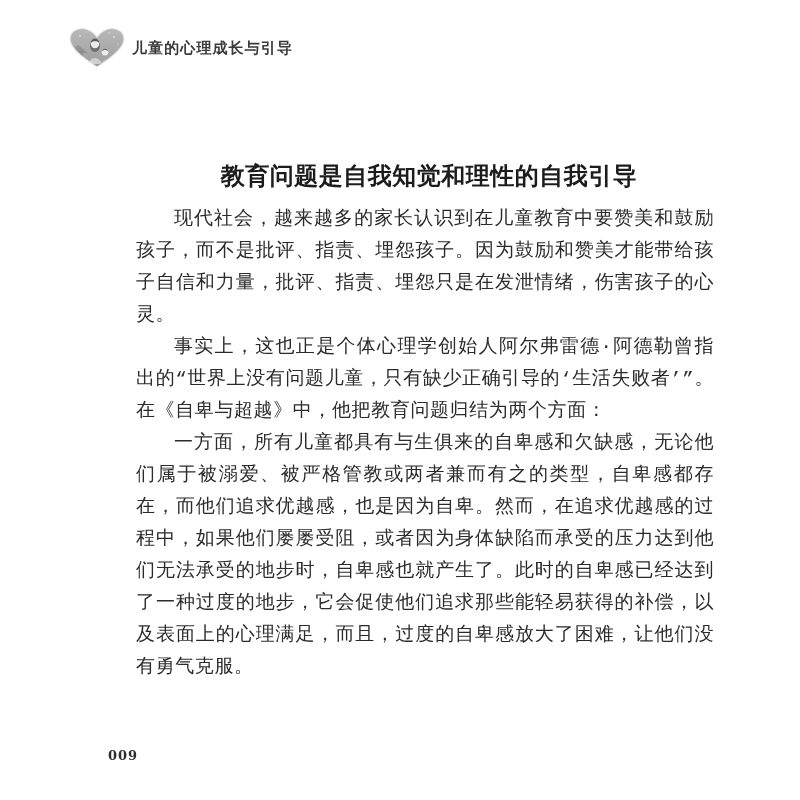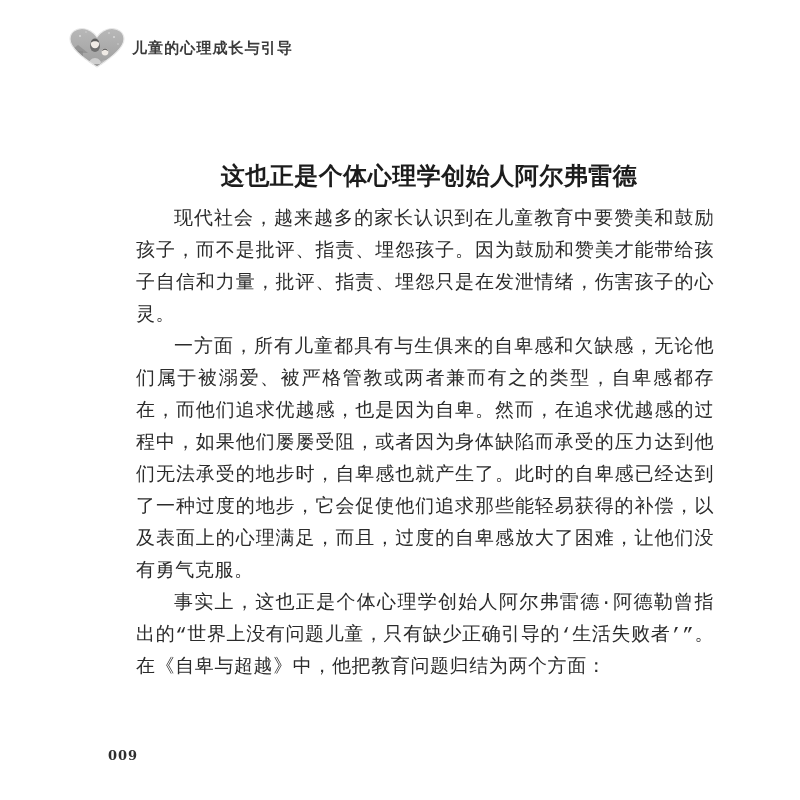--- a/index.html
+++ b/index.html
@@ -139,23 +139,23 @@
           <path d="M31.5 40 C31.5 30.5, 42.5 30.5, 42.5 40 Z" fill="#b6b6b6"></path>
 
           <path d="M16 37 L44 37 L47 42 L13 42 Z" fill="#9a9a9a"></path>
         </g>
         <path d="M29 40 C 10 28, 2 19, 2 12 C 2 5, 8 1.5, 14 1.5 C 20 1.5, 26 5.5, 29 10 C 32 5.5, 38 1.5, 44 1.5 C 50 1.5, 56 5, 56 12 C 56 19, 48 28, 29 40 Z" fill="none" stroke="#e9e9e9" stroke-width="1.2"></path>
       </svg>
     </div>
     <div class="header-title">儿童的心理成长与引导</div>
   </div>
 
-  <h1 class="article-title">这也正是个体心理学创始人阿尔弗雷德</h1>
+  <h1 class="article-title">教育问题是自我知觉和理性的自我引导</h1>
 
   <div class="body-text">
     <p class="para">现代社会，越来越多的家长认识到在儿童教育中要赞美和鼓励孩子，而不是批评、指责、埋怨孩子。因为鼓励和赞美才能带给孩子自信和力量，批评、指责、埋怨只是在发泄情绪，伤害孩子的心灵。</p>
+    <p class="para">事实上，这也正是个体心理学创始人阿尔弗雷德·阿德勒曾指出的“世界上没有问题儿童，只有缺少正确引导的‘生活失败者’”。在《自卑与超越》中，他把教育问题归结为两个方面：</p>
     <p class="para">一方面，所有儿童都具有与生俱来的自卑感和欠缺感，无论他们属于被溺爱、被严格管教或两者兼而有之的类型，自卑感都存在，而他们追求优越感，也是因为自卑。然而，在追求优越感的过程中，如果他们屡屡受阻，或者因为身体缺陷而承受的压力达到他们无法承受的地步时，自卑感也就产生了。此时的自卑感已经达到了一种过度的地步，它会促使他们追求那些能轻易获得的补偿，以及表面上的心理满足，而且，过度的自卑感放大了困难，让他们没有勇气克服。</p>
-    <p class="para">事实上，这也正是个体心理学创始人阿尔弗雷德·阿德勒曾指出的“世界上没有问题儿童，只有缺少正确引导的‘生活失败者’”。在《自卑与超越》中，他把教育问题归结为两个方面：</p>
   </div>
 
   <div class="folio">009</div>
 
 </div>
 
 </body></html>

